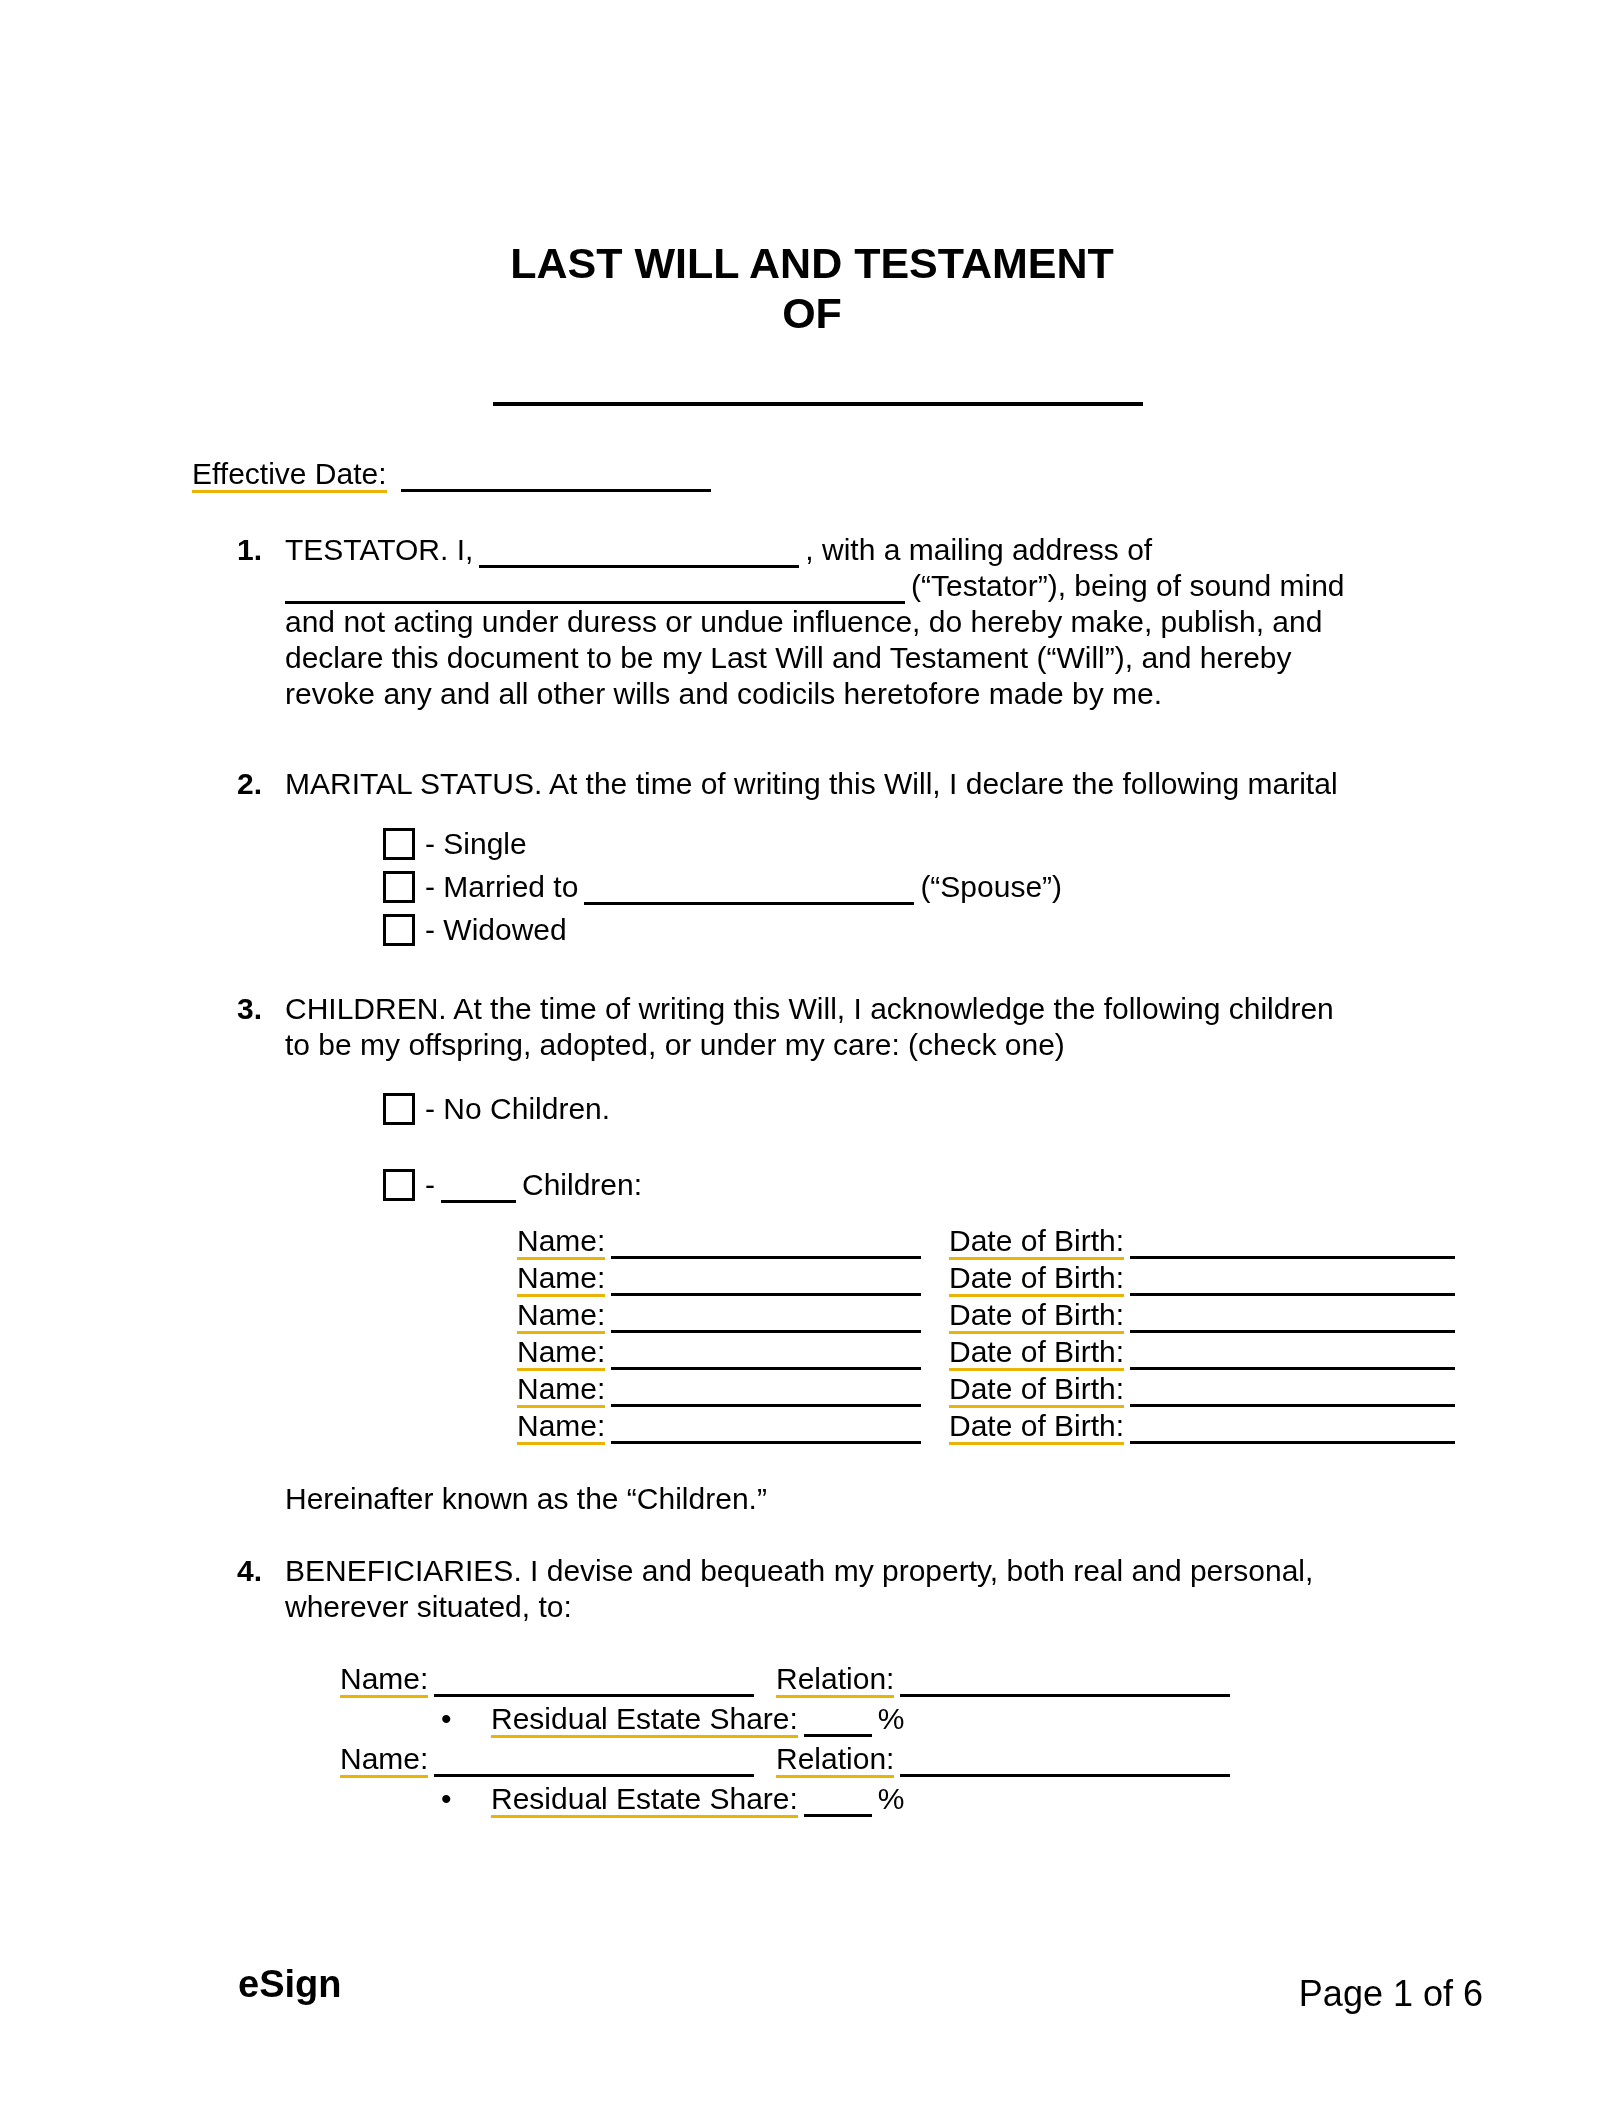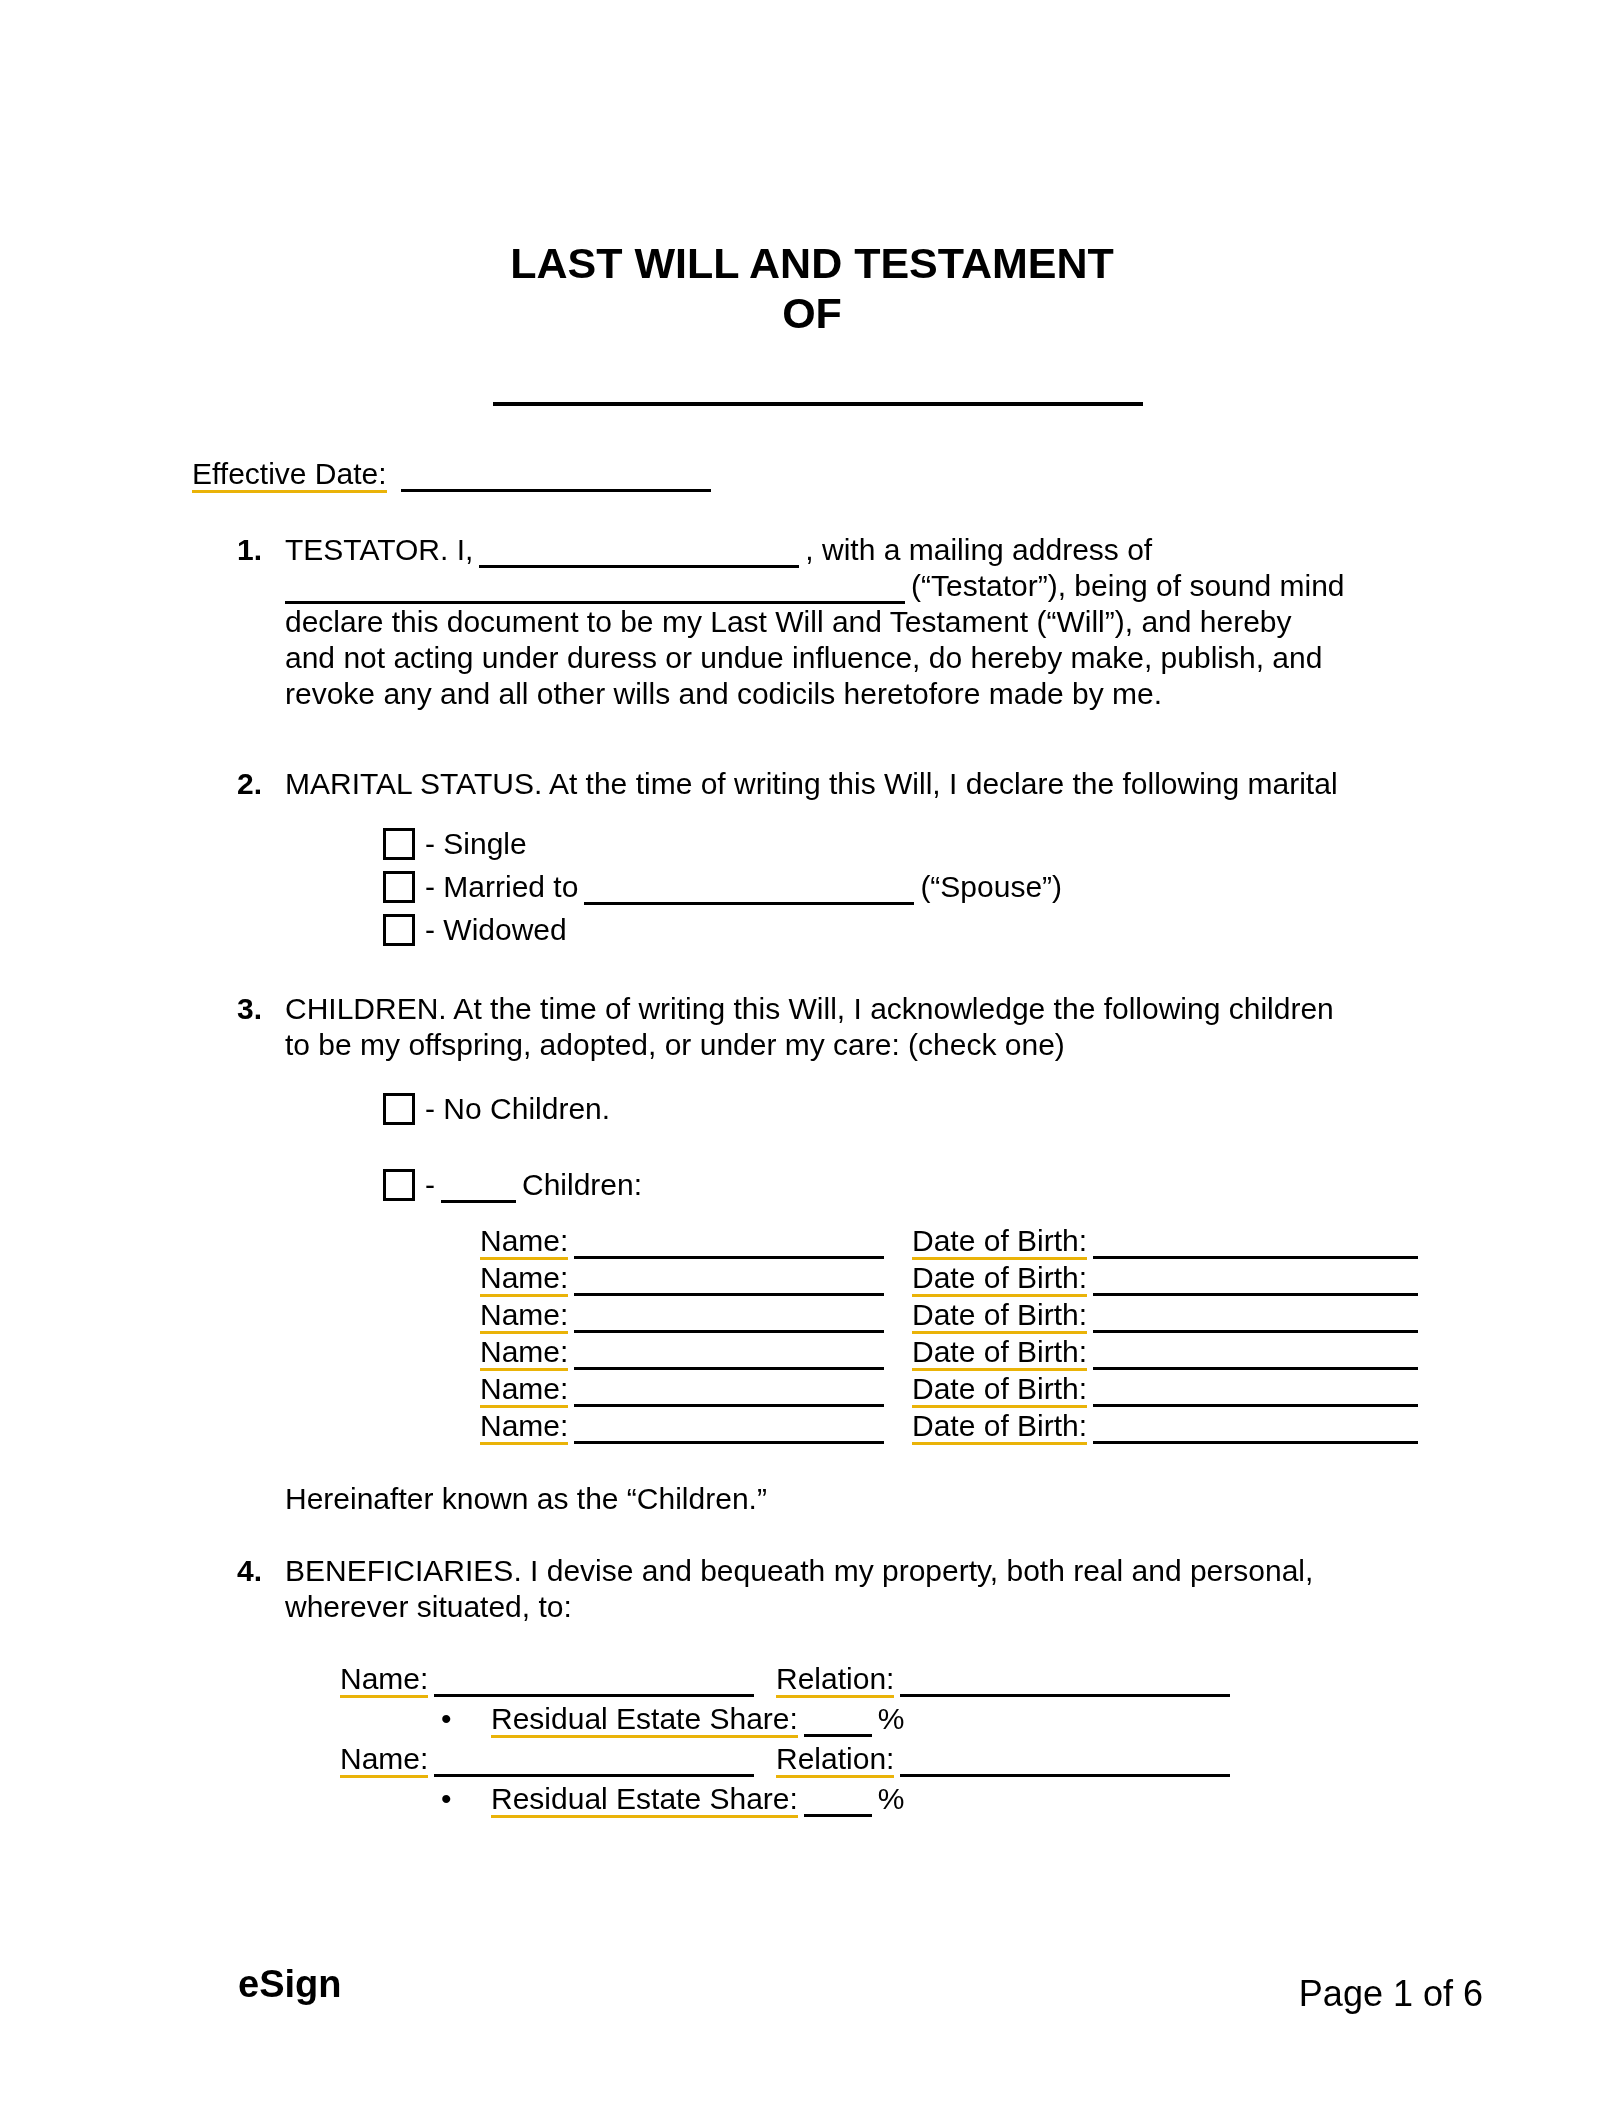--- a/index.html
+++ b/index.html
@@ -20,21 +20,21 @@
   .effective{margin-top:50px;}
   .item{position:relative;padding-left:93px;}
   .item .num{position:absolute;left:45px;top:0;font-weight:bold;}
   .mt40{margin-top:40px;} .mt54{margin-top:54px;} .mt43{margin-top:43px;} .mt36{margin-top:36px;}
   .checks{margin-left:98px;margin-top:24px;}
   .checkrow{line-height:36px;margin-bottom:7px;white-space:nowrap;}
   .checkbox{display:inline-block;width:26px;height:26px;border:3px solid #000;vertical-align:-6px;margin-right:10px;}
   .row-nochildren{margin-left:98px;margin-top:28px;}
   .row-haschildren{margin-left:98px;margin-top:40px;}
   .child-rows{margin-left:195px;margin-top:20px;}
-  .crow{height:37px;line-height:36px;white-space:nowrap;}
+  .crow{height:37px;line-height:36px;white-space:nowrap;margin-left:37px;}
   .cell{display:inline-block;width:432px;}
   .bcell{display:inline-block;width:436px;}
   .hereinafter{margin-top:36px;}
   .ben-rows{margin-left:55px;margin-top:36px;}
   .brow{line-height:36px;margin-bottom:4px;white-space:nowrap;}
   .bulrow{line-height:36px;margin:0 0 4px 101px;white-space:nowrap;}
   .bullet{display:inline-block;width:50px;}
   .pct{margin-left:0;}
   .footer-brand{position:absolute;left:238px;top:1964px;font-weight:bold;font-size:38px;line-height:40px;}
   .footer-page{position:absolute;right:141px;top:1979px;font-size:36px;line-height:30px;}
@@ -52,22 +52,22 @@
   <div class="title-blank"></div>
 
   <div class="effective">
     <span class="ulabel">Effective Date:</span><span class="blank w310" style="margin-left:14px"></span>
   </div>
 
   <div class="item mt40">
     <span class="num">1.</span>
     <div><span class="b">TESTATOR</span><span>. I,</span><span class="blank w320"></span><span>, with a mailing address of</span></div>
     <div><span class="blank w620 nml"></span><span>(“Testator”), being of sound mind</span></div>
+    <div>and not acting under duress or undue influence, do hereby make, publish, and</div>
     <div>declare this document to be my Last Will and Testament (“Will”), and hereby</div>
-    <div>and not acting under duress or undue influence, do hereby make, publish, and</div>
     <div>revoke any and all other wills and codicils heretofore made by me.</div>
   </div>
 
   <div class="item mt54">
     <span class="num">2.</span>
     <div><span class="b">MARITAL STATUS</span><span>. At the time of writing this Will, I declare the following marital</span></div>
     <div class="checks">
       <div class="checkrow"><span class="checkbox"></span><span>- Single</span></div>
       <div class="checkrow"><span class="checkbox"></span><span>- Married to</span><span class="blank w330"></span><span>(“Spouse”)</span></div>
       <div class="checkrow"><span class="checkbox"></span><span>- Widowed</span></div>

